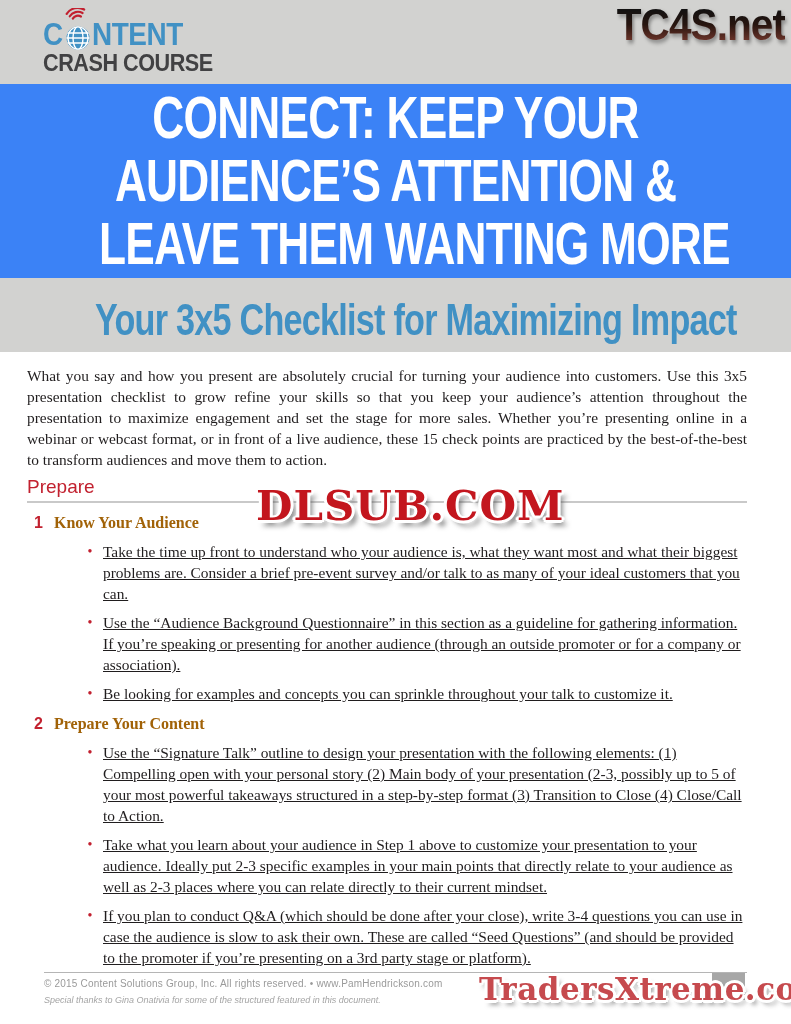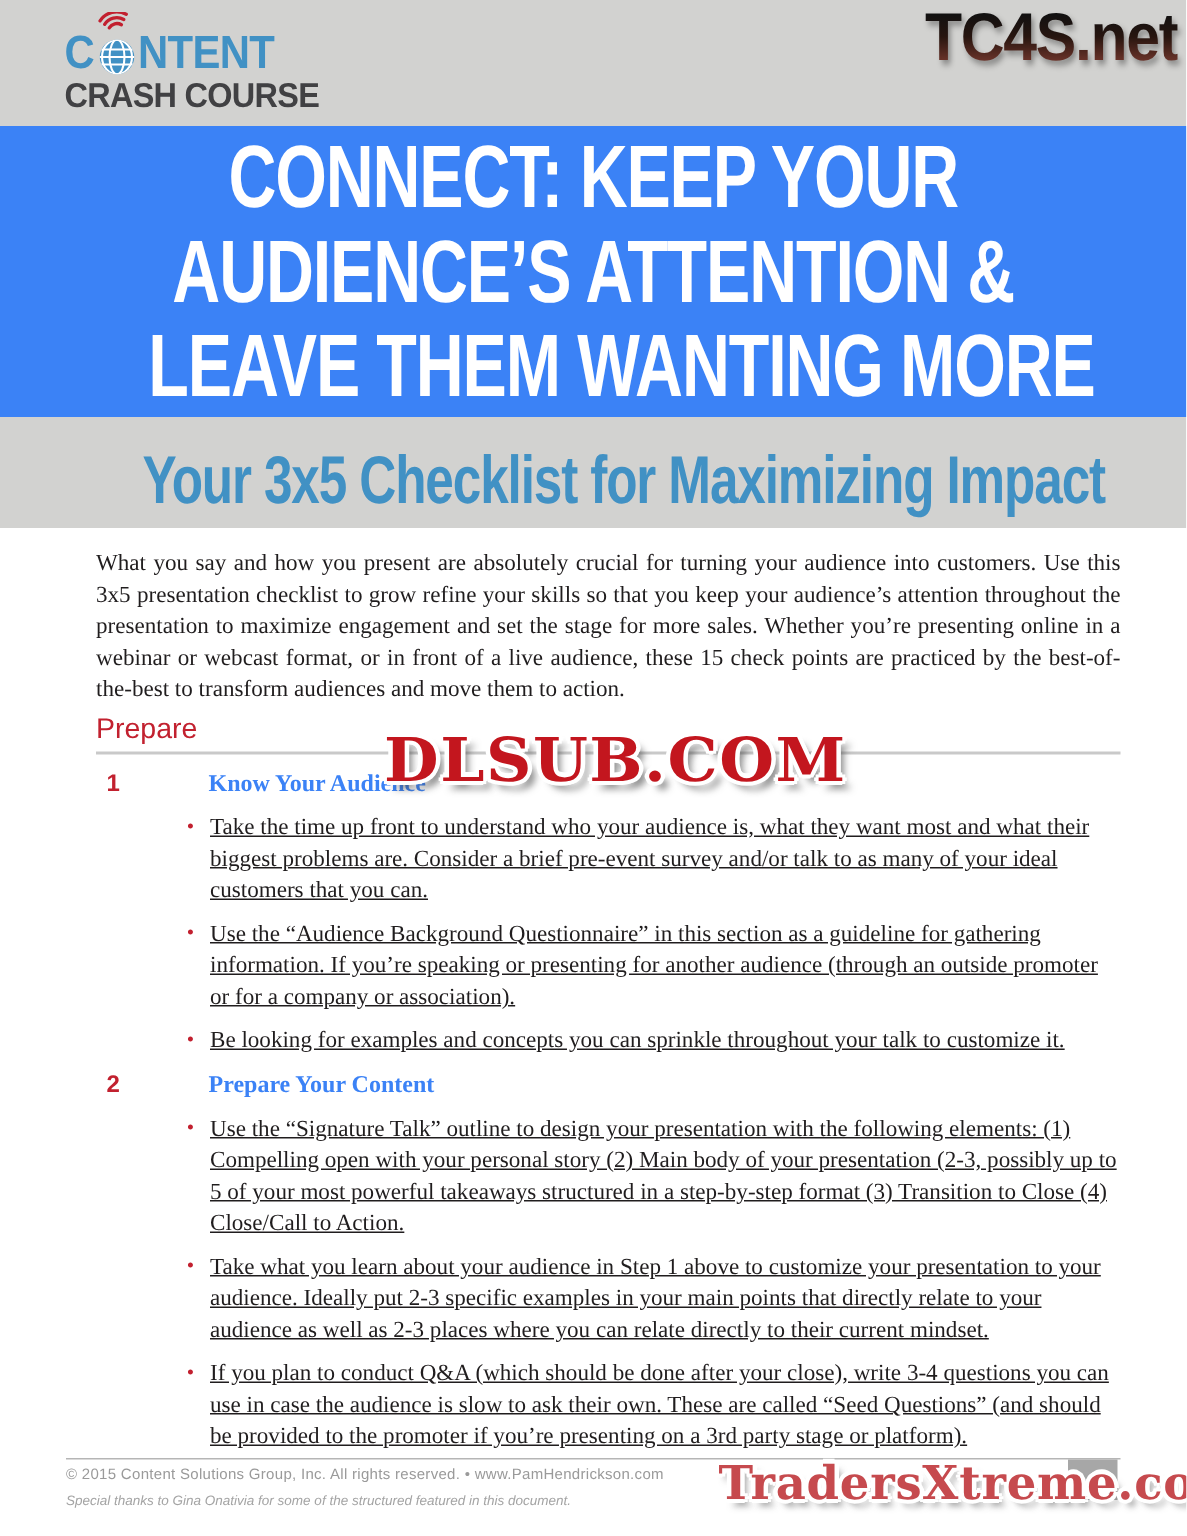--- a/index.html
+++ b/index.html
@@ -48,32 +48,32 @@
     font-size:59px; line-height:63px; color:#ffffff; letter-spacing:-1px;
     transform:scaleX(.75); transform-origin:50% 50%; }
 
   
   .subtitle { position:absolute; left:0; top:291px; width:791px; text-align:center;
     font-family:"Liberation Sans", sans-serif; font-weight:700;
     font-size:45px; line-height:58px; color:#4191c4; letter-spacing:-1px;
     white-space:nowrap; transform:scaleX(.76); transform-origin:50% 50%; }
 
   
-  .content { position:absolute; left:0; top:352px; width:791px; padding:13px 44px 0 64px; }
+  .content { position:absolute; left:0; top:352px; width:791px; padding:13px 44px 0 27px; }
   .intro { font-size:15.4px; line-height:21px; text-align:justify; color:#201d1e; }
 
   .section-head { margin-top:6px; font-family:"Liberation Sans", sans-serif;
     font-weight:400; font-size:19px; color:#c2212f; line-height:22px; }
   .section-rule { border:none; border-top:2px solid #c9c9c9; margin:3px 0 6px 0; }
 
   .item-head { display:flex; align-items:baseline; margin-top:9px;
     font-weight:700; font-size:16px; line-height:21px; }
   .item-num { font-family:"Liberation Sans", sans-serif; font-weight:700;
     color:#c2212f; width:27px; padding-left:7px; flex:none; }
-  .item-title { font-family:"Liberation Serif", serif; color:#3b82f6;margin-left:48px; }
+  .item-title { font-family:"Liberation Serif", serif; color:#a16207; }
 
   .bullet { display:flex; margin-top:8px; font-size:15.4px; line-height:21px; color:#201d1e; }
   .bullet .dot { flex:none; width:26px; margin-left:50px; text-align:center;
     color:#c2202f; font-size:14px; }
   .bullet .btext { flex:1; padding-right:2px;text-decoration:underline; }
 
   
   .dlsub {
     position:absolute; left:256px; top:486px; z-index:6;
     font-family:"DejaVu Serif", serif; font-weight:700;

